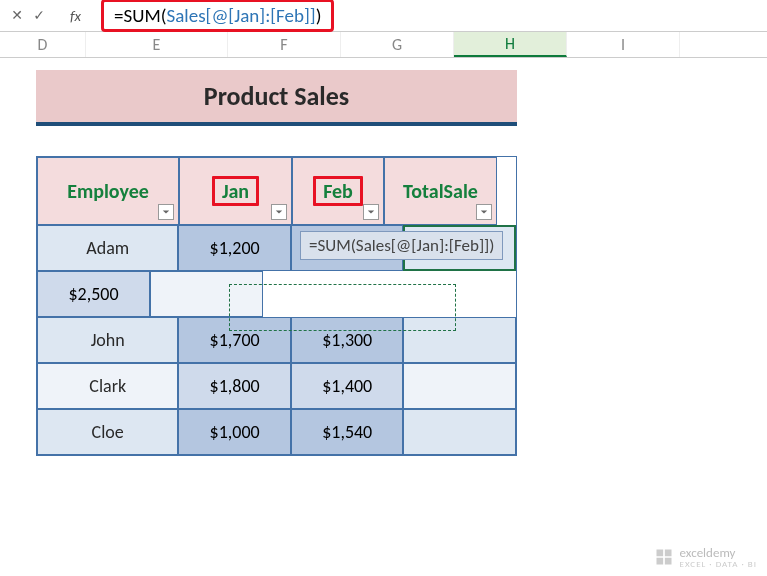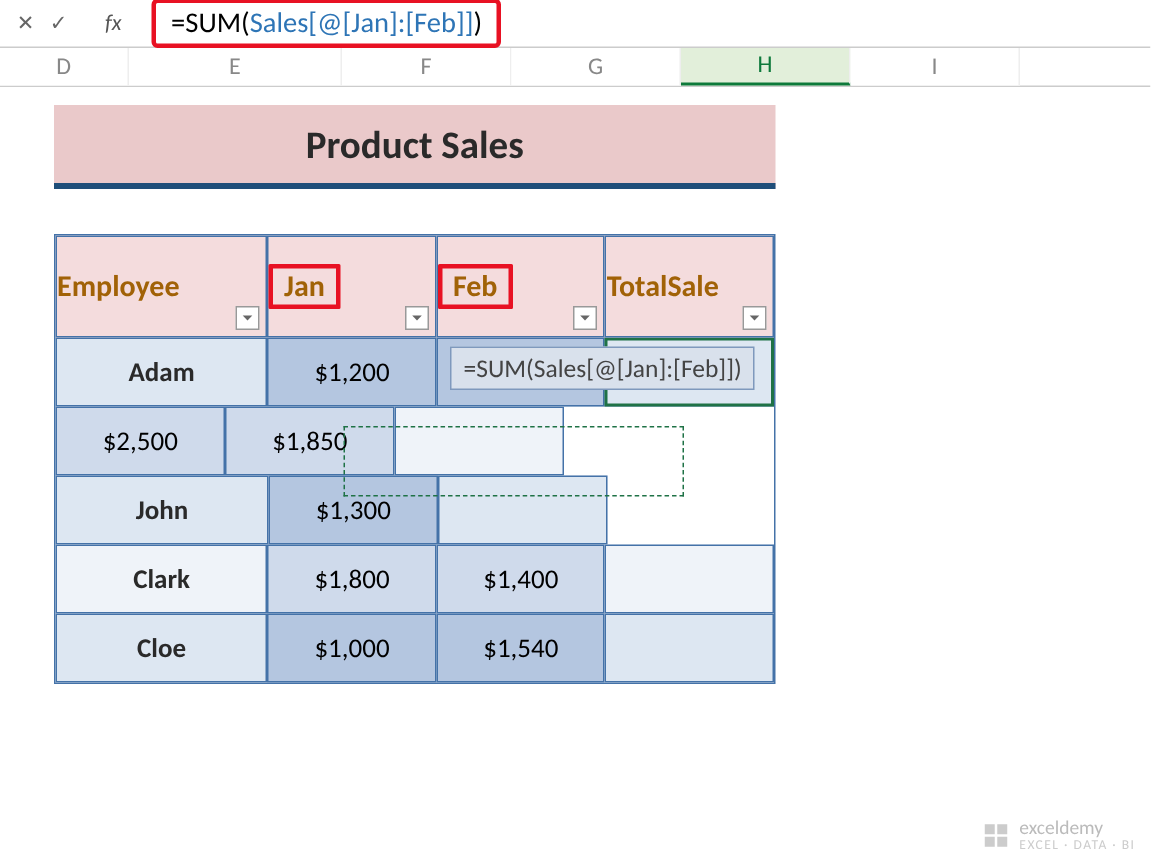--- a/index.html
+++ b/index.html
@@ -13,29 +13,29 @@
 .formula-ref{color:#2e75b6}
 .formula-br{color:#000}
 .col-headers{display:flex;height:26px;border-bottom:1px solid #ccc}
 .col-h{flex:none;display:flex;align-items:center;justify-content:center;color:#888;font-size:16px;border-right:1px solid #eee;background:#fff}
 .col-h.sel{background:#e2efda;color:#0e7a3b;border-bottom:2px solid #0e7a3b}
 .col-D{width:86px}.col-E{width:142px}.col-F{width:113px}.col-G{width:113px}.col-H{width:113px}.col-I{width:113px}
 .sheet{position:relative;padding-left:36px;padding-top:12px}
 .title-banner{width:481px;margin-left:0;background:#eac9ca;border-bottom:4px solid #1f4e79;text-align:center;font-weight:700;font-size:26px;color:#2a2a2a;padding:10px 0}
 .table-wrap{margin-top:30px;border:1px solid #4472a8}
 .thead{display:flex}
-.th{background:#f4dcdd;border:1px solid #4472a8;display:flex;align-items:center;justify-content:flex-start;font-weight:700;font-size:20px;color:#a16207;height:68px;position:relative}
-.th.em{width:142px}.th.jan{width:113px}.th.feb{width:113px}.th.tot{width:113px;flex-direction:row;line-height:1.1}
+.th{background:#f4dcdd;border:1px solid #4472a8;display:flex;align-items:center;justify-content:center;font-weight:700;font-size:20px;color:#15803d;height:68px;position:relative}
+.th.em{width:142px}.th.jan{width:113px}.th.feb{width:92px}.th.tot{width:113px;flex-direction:row;line-height:1.1}
 .red-box{border:3px solid #e81123;border-radius:1px;padding:0px 7px}
 .dd{position:absolute;right:4px;bottom:4px;width:16px;height:16px;border:1px solid #999;background:#fff;display:flex;align-items:center;justify-content:center}
 .dd svg{width:8px;height:8px}
 .tbody{display:flex;flex-direction:column}
 .tr{display:flex}
 .td{border:1px solid #4472a8;height:46px;display:flex;align-items:center;justify-content:center;font-size:18px}
-.td.em{width:142px;background:#dde7f2;font-weight:700;color:#2a2a2a}
+.td.em{width:142px;background:#dde7f2;font-weight:400;color:#2a2a2a}
 .td.v{width:113px;background:#b4c6e0;color:#000}
 .td.t{width:113px;background:#dde7f2}
 .td.active{outline:2px solid #1f7246;outline-offset:-2px}
 .tr:nth-child(even) .td.em{background:#eff3f9}
 .tr:nth-child(even) .td.v{background:#cfdaeb}
 .tr:nth-child(even) .td.t{background:#eff3f9}
 .tooltip{position:absolute;left:300px;top:231px;background:#d9e1ec;border:1px solid #7f99bd;padding:3px 8px;font-size:17px;color:#444;white-space:nowrap;z-index:10}
 .watermark{position:absolute;right:10px;bottom:8px;display:flex;align-items:center;gap:6px;color:#bbb;font-size:13px}
 .watermark .sub{font-size:9px;letter-spacing:1px;color:#ccc}
 .wm-text{display:flex;flex-direction:column;line-height:1}
@@ -107,25 +107,25 @@
     </div>
     <div class="tbody">
       <div class="tr">
         <div class="td em">Adam</div>
         <div class="td v">$1,200</div>
         <div class="td v"></div>
         <div class="td t active"></div>
       </div>
       <div class="tr">
         <div class="td v">$2,500</div>
-        <div class="td v">$1,850</div>
         <div class="td t"></div>
       </div>
       <div class="tr">
         <div class="td em">John</div>
+        <div class="td v">$1,700</div>
         <div class="td v">$1,300</div>
         <div class="td t"></div>
       </div>
       <div class="tr">
         <div class="td em">Clark</div>
         <div class="td v">$1,800</div>
         <div class="td v">$1,400</div>
         <div class="td t"></div>
       </div>
       <div class="tr">

